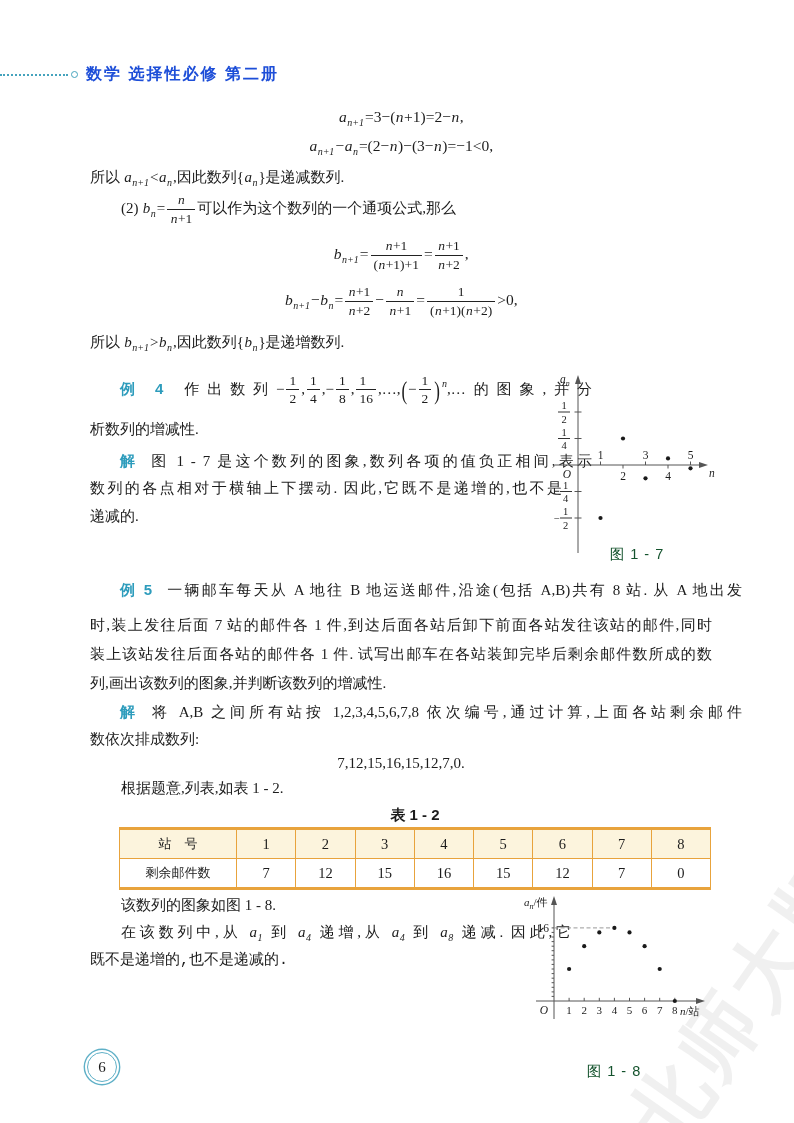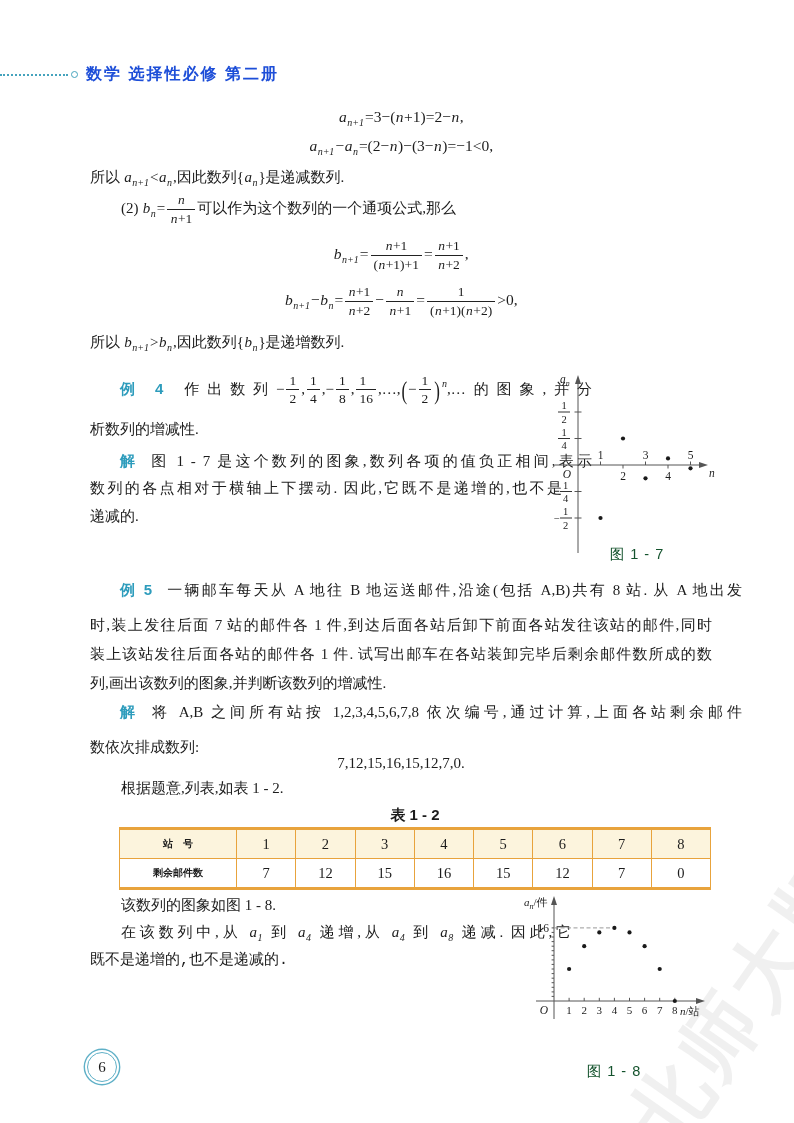--- a/index.html
+++ b/index.html
@@ -27,21 +27,21 @@
   .frac .num{display:block;padding:1px 3px 2px;font-size:13.5px;}
   .frac .den{display:block;border-top:1px solid #222;padding:2px 3px 1px;font-size:13.5px;}
   .bp{display:inline-block;transform:scaleY(1.5);font-size:17px;vertical-align:-2px;padding:0 1px;}
   
   .tcap{position:absolute;top:806px;left:119px;width:592px;text-align:center;
         font-family:"Liberation Sans","DejaVu Sans",sans-serif;font-weight:bold;font-size:15px;}
   table.t12{position:absolute;top:827px;left:119px;width:592px;border-collapse:collapse;
             border-top:3px solid #e8a33c;border-bottom:3px solid #e8a33c;table-layout:fixed;}
   table.t12 td{border:1px solid #e8a33c;text-align:center;height:26px;font-size:14.5px;}
   table.t12 tr.hrow td{background:#fcf4dd;}
-  table.t12 td.tlabel{font-family:"Liberation Sans","DejaVu Sans",sans-serif;font-weight:bold;font-size:10px;}
+  table.t12 td.tlabel{font-family:"Liberation Sans","DejaVu Sans",sans-serif;font-weight:normal;font-size:13px;}
   
   .fig{position:absolute;}
   .figcap{position:absolute;text-align:center;color:#14532d;font-size:14.5px;
           font-family:"Liberation Sans","DejaVu Sans",sans-serif;letter-spacing:1px;}
   svg text{font-family:"Liberation Serif","DejaVu Serif",serif;fill:#1c1c1c;}
   svg .axis{stroke:#555;stroke-width:1;fill:none;}
   svg .tick{stroke:#555;stroke-width:1;}
   svg .it{font-style:italic;}
   
   .pagenum{position:absolute;left:87px;top:1052px;width:28px;height:28px;border:1.3px solid #5fb0c7;
@@ -153,21 +153,21 @@
   <div class="pline just" style="top:578px;padding-left:30px;">
     <span class="exlabel">例 5</span><span>一辆邮车每天从 A 地往 B 地运送邮件,沿途(包括 A,B)共有 8 站. 从 A 地出发</span>
   </div>
   <div class="pline just" style="top:614px;">时,装上发往后面 7 站的邮件各 1 件,到达后面各站后卸下前面各站发往该站的邮件,同时</div>
   <div class="pline just" style="top:643px;">装上该站发往后面各站的邮件各 1 件. 试写出邮车在各站装卸完毕后剩余邮件数所成的数</div>
   <div class="pline" style="top:672px;">列,画出该数列的图象,并判断该数列的增减性.</div>
 
   <div class="pline just" style="top:700px;padding-left:30px;">
     <span class="exlabel">解</span><span>将 A,B 之间所有站按 1,2,3,4,5,6,7,8 依次编号,通过计算,上面各站剩余邮件</span>
   </div>
-  <div class="pline" style="top:728px;margin-top:8px;">数依次排成数列:</div>
+  <div class="pline" style="top:728px;">数依次排成数列:</div>
   <div class="pline" style="top:752px;text-align:center;">7,12,15,16,15,12,7,0.</div>
   <div class="pline ind" style="top:777px;">根据题意,列表,如表 1 - 2.</div>
 
   <div class="tcap">表 1 - 2</div>
   <table class="t12">
     <colgroup>
       <col style="width:117px;">
         <col>
         <col>
         <col>

